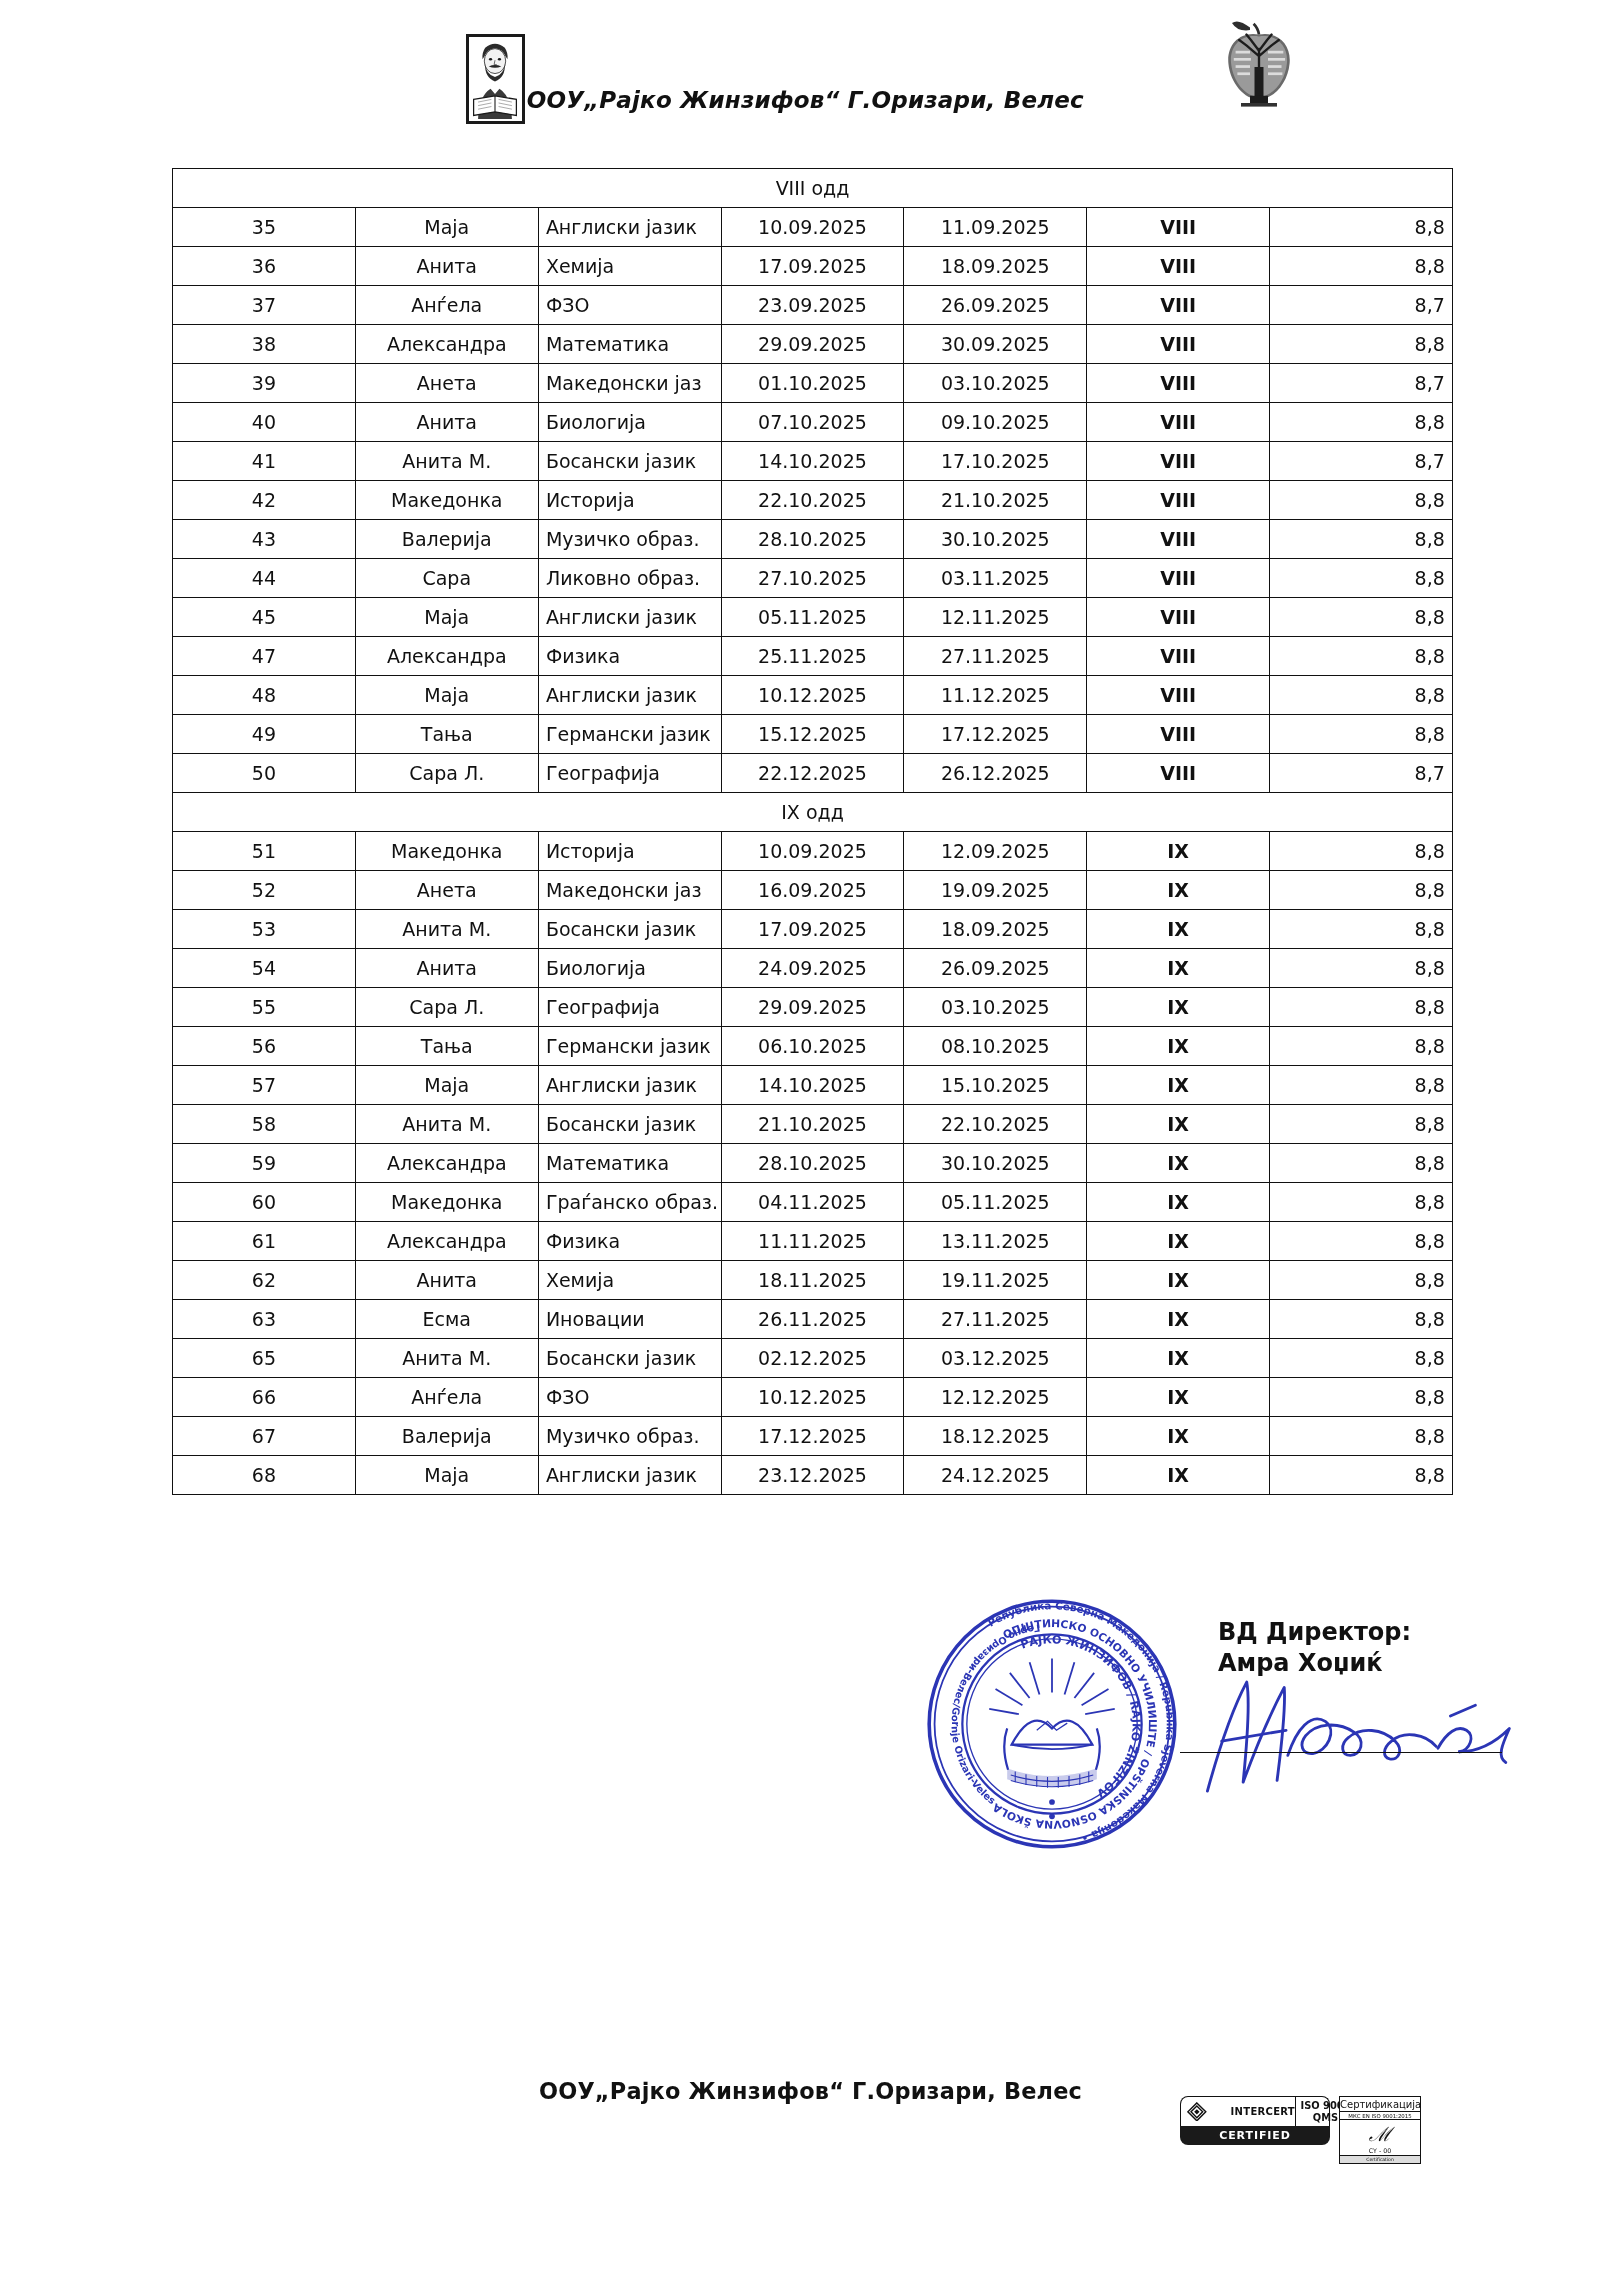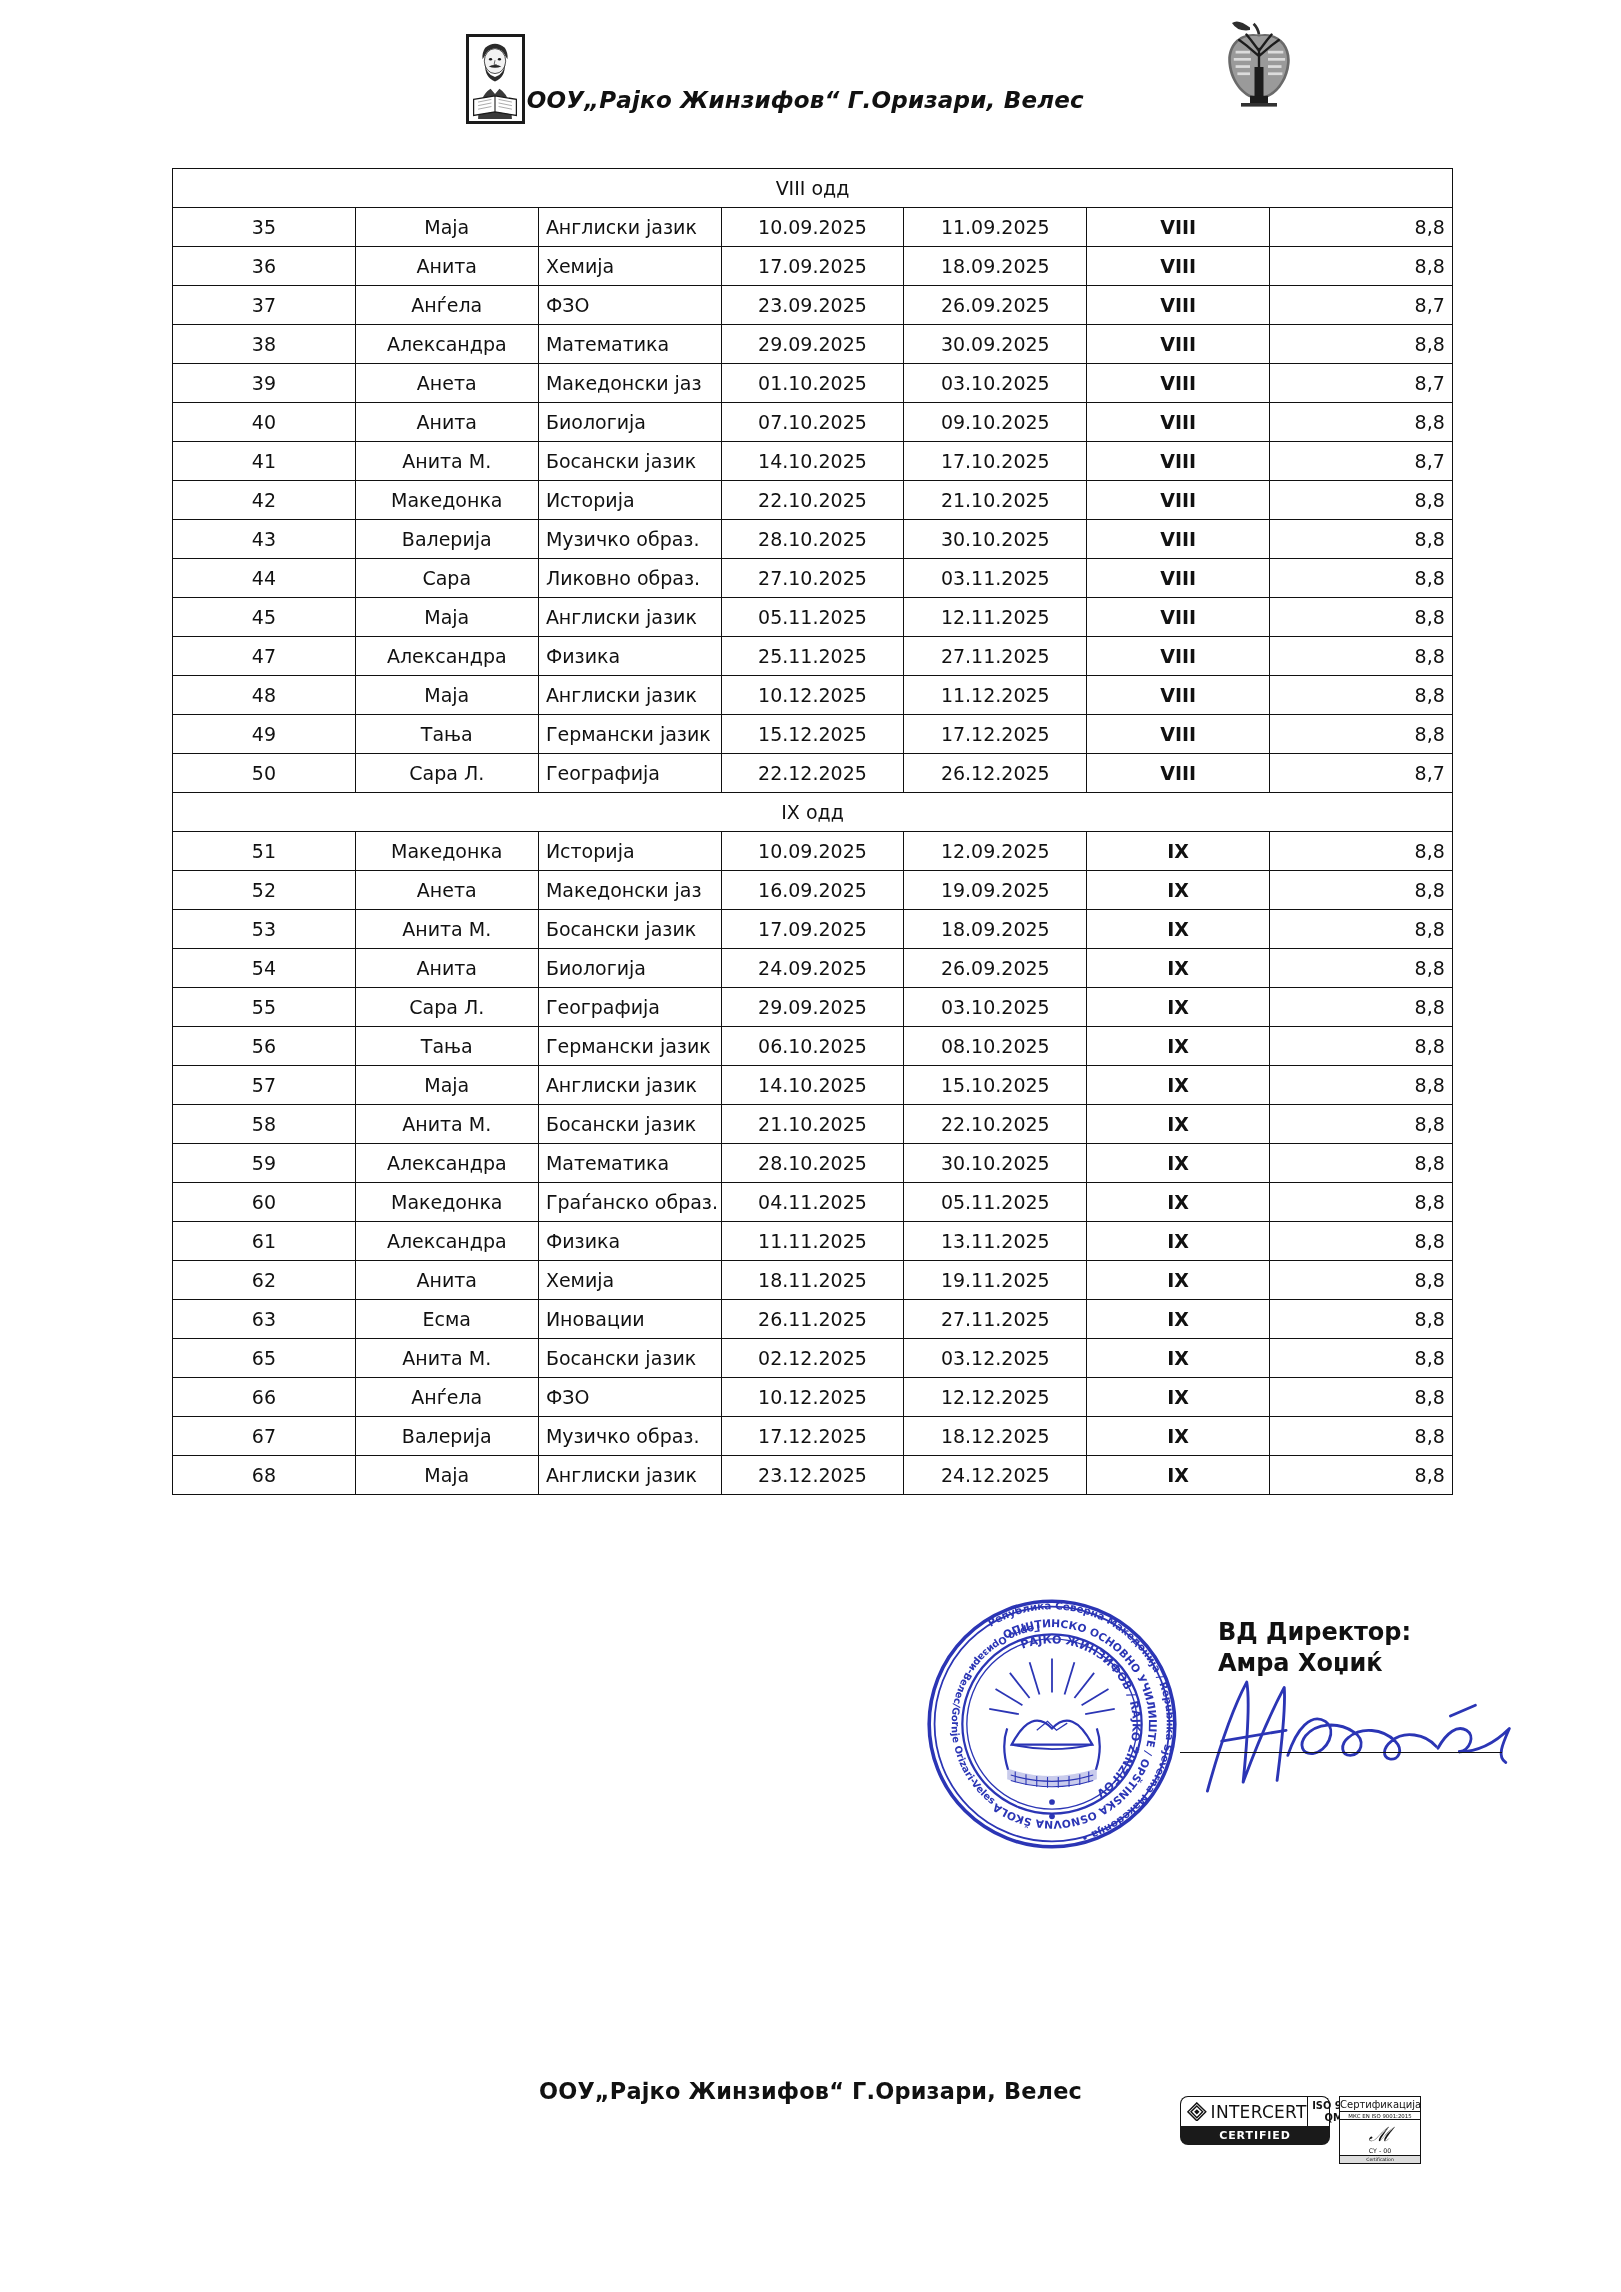--- a/index.html
+++ b/index.html
@@ -173,22 +173,22 @@
     border-bottom: none;
     border-radius: 8px 8px 0 0;
     height: 30px;
     background: #fff;
   }
   .ic-diamond {
     width: 19.7px; height: 19.7px; margin: 0 3.6px 0 6.3px; flex: 0 0 auto;
   }
   .ic-diamond svg { display:block; }
   .ic-word {
-    font-size: 17px; font-weight: normal; letter-spacing: 0.3px;
-    flex: 1; white-space: nowrap;
+    font-size: 10px; font-weight: bold; letter-spacing: 0.3px;
+    flex: 1; white-space: nowrap; margin-left: 20px;
   }
   .ic-iso {
     font-size: 9.9px; font-weight: bold; text-align: center;
     line-height: 1.15; border-left: 1.8px solid #111; padding: 1.8px 4.5px;
     white-space: nowrap; align-self: stretch; display:flex;
     flex-direction: column; justify-content: center;
   }
   .intercert-bottom {
     background: #1a1a1a; color: #ffffff; font-size: 11px;
     font-weight: bold; letter-spacing: 0.9px; text-align: center;

